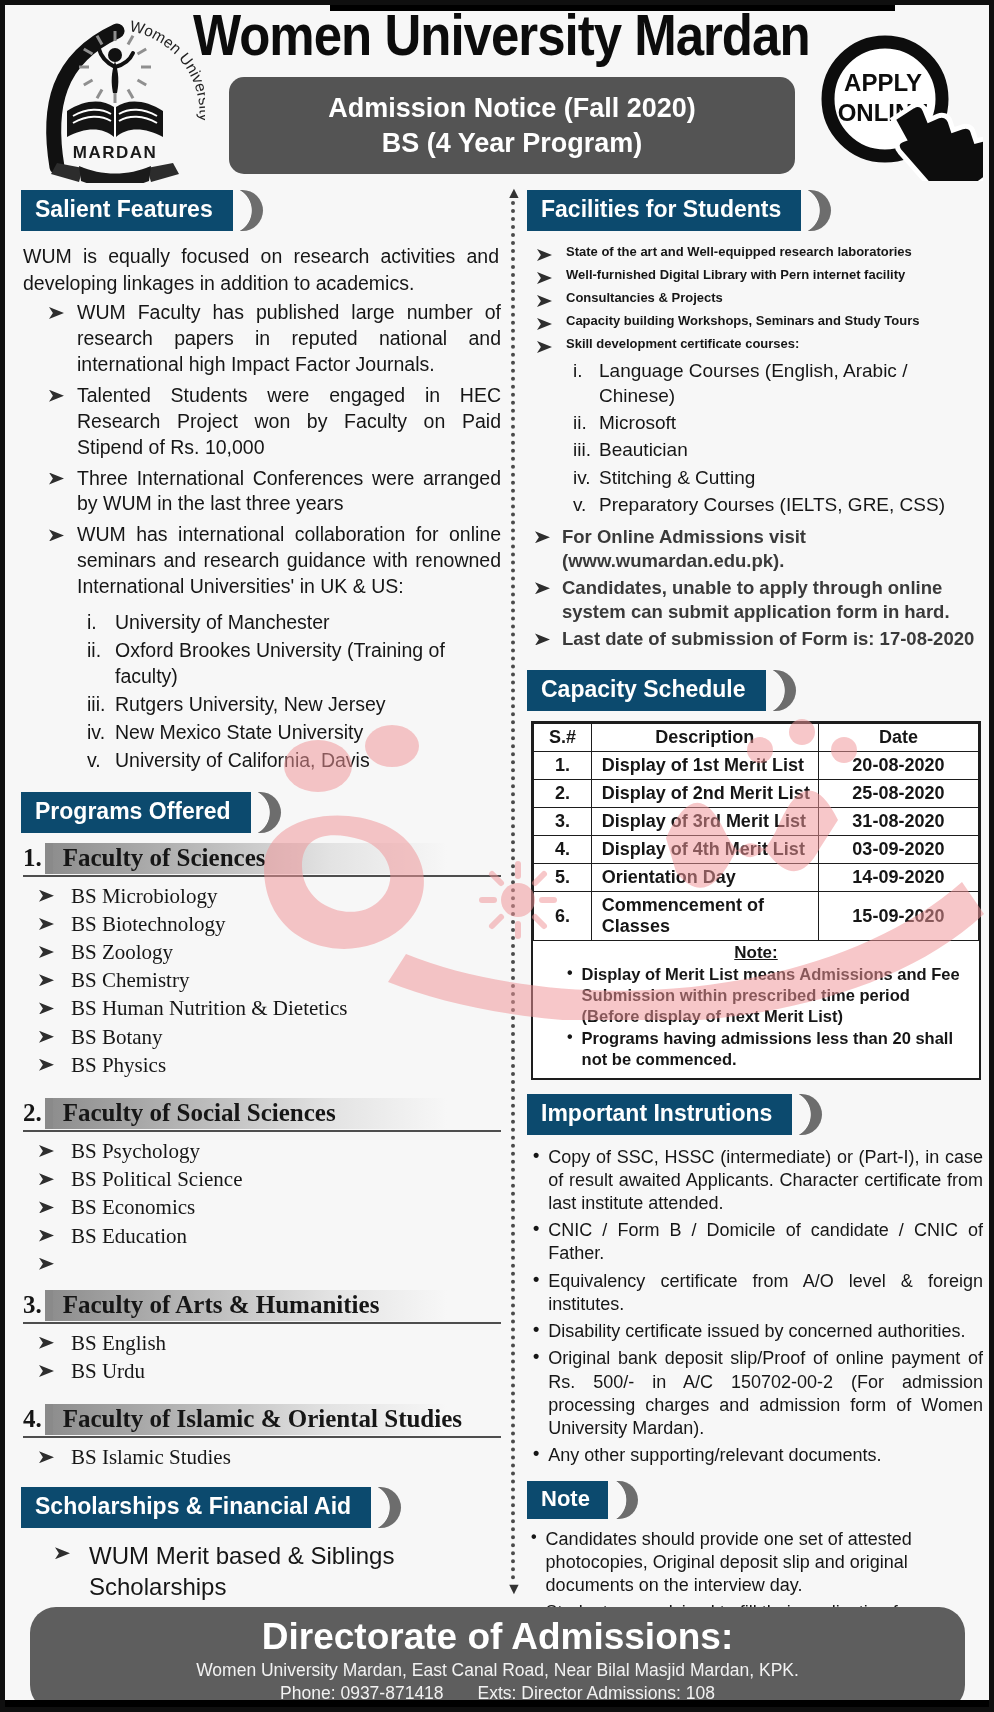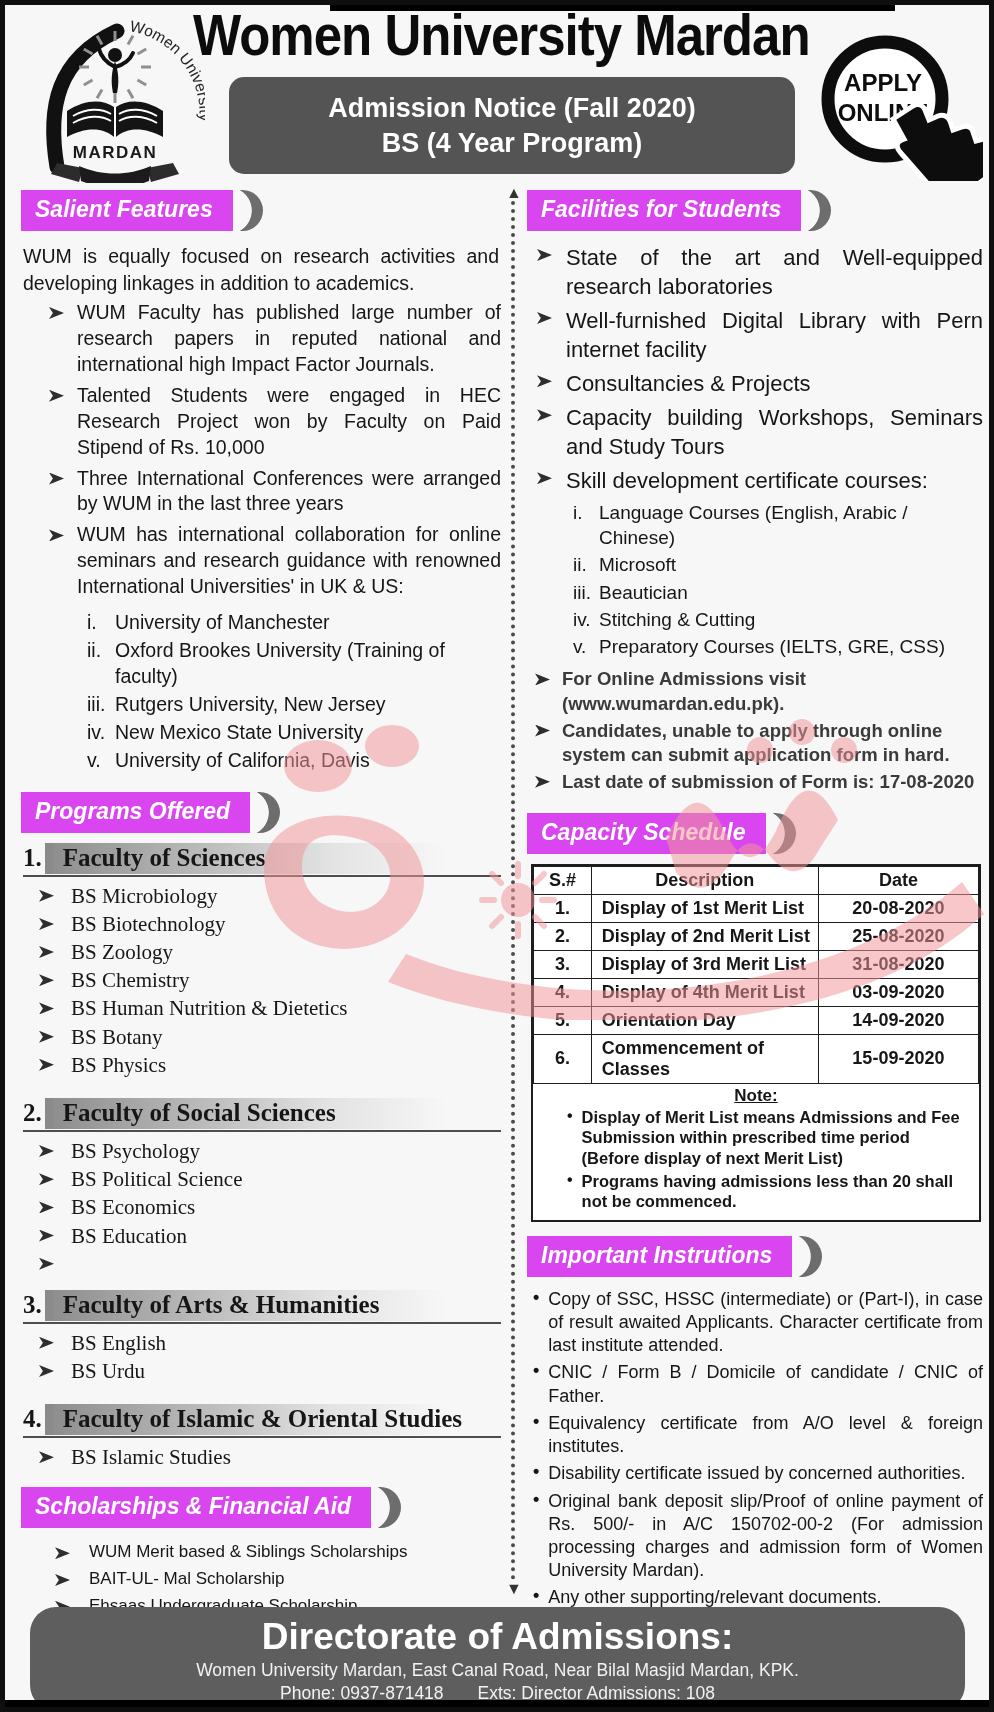--- a/index.html
+++ b/index.html
@@ -22,24 +22,23 @@
   .notice-box {
     position:absolute; left:224px; top:72px; width:566px; height:97px;
     background:#545454; border-radius:15px; color:#fff;
     display:flex; flex-direction:column; justify-content:center; align-items:center; gap:4px;
   }
   .notice-box .nline { font-size:27px; font-weight:800; }
   .apply { position:absolute; right:6px; top:18px; width:186px; height:158px; }
 
   
   .ribbon {
-    position:relative; display:inline-block; background:#d946ef; color:#fff;
+    position:relative; display:inline-block; background:#0c4a6e; color:#fff;
     font-size:23px; font-weight:800; padding:8px 20px 10px 14px; line-height:1;
     margin-left:-2px;
-    font-style:italic;
   }
   .ribbon .tail {
     position:absolute; right:-30px; top:0; bottom:0; width:32px;
     background:radial-gradient(circle at -8% 50%, rgba(0,0,0,0) 57%, #6d6d6d 59%);
     border-radius:0 999px 999px 0;
   }
   .ribbon.sm { font-size:22px; padding:7px 18px 9px 14px; }
 
   
   .col-left  { position:absolute; left:18px;  top:185px; width:478px; z-index:1; }
@@ -73,27 +72,27 @@
            border-left:8px solid #8a8a8a;
            background:linear-gradient(90deg,#8e8e8e 0%,#bdbdbd 35%,#e3e3e3 62%,rgba(240,240,240,0) 88%); }
   .serif-list { margin-top:7px; }
   .serif-list li { display:flex; margin-bottom:3px; font-family:"Liberation Serif", serif; }
   .serif-list .ab { margin:6px 17px 0 16px; }
   .serif-list .t { font-size:21px; line-height:1.2; }
 
   .schol-list { margin-top:13px; }
   .schol-list li { display:flex; margin-bottom:5px; }
   .schol-list .ab { margin:6px 19px 0 32px; }
-  .schol-list .t { font-size:17px; line-height:1.28; }
+  .schol-list .t { font-size:24px; line-height:1.28; }
 
   
   .fac-list { margin-top:12px; }
   .fac-list li { display:flex; margin-bottom:5px; }
   .fac-list .ab { margin:6px 14px 0 8px; }
-  .fac-list .t { flex:1; font-size:22px; line-height:1.32; }
+  .fac-list .t { flex:1; font-size:13px; line-height:1.32;font-weight:bold; }
   .courses { margin:0 0 0 44px; }
   .courses .rn { width:26px; font-size:19px; }
   .courses .t { font-size:19px; line-height:1.32; }
   .bold-list { margin-top:8px; }
   .bold-list li { display:flex; margin-bottom:3px; }
   .bold-list .ab { margin:6px 12px 0 6px; }
   .bold-list .t { flex:1; font-size:18.5px; font-weight:700; color:#3a3a3a; line-height:1.3; }
 
   
   .sched-box { border:2px solid #1d1d1d; background:#fff; margin:10px 2px 0 2px; }

